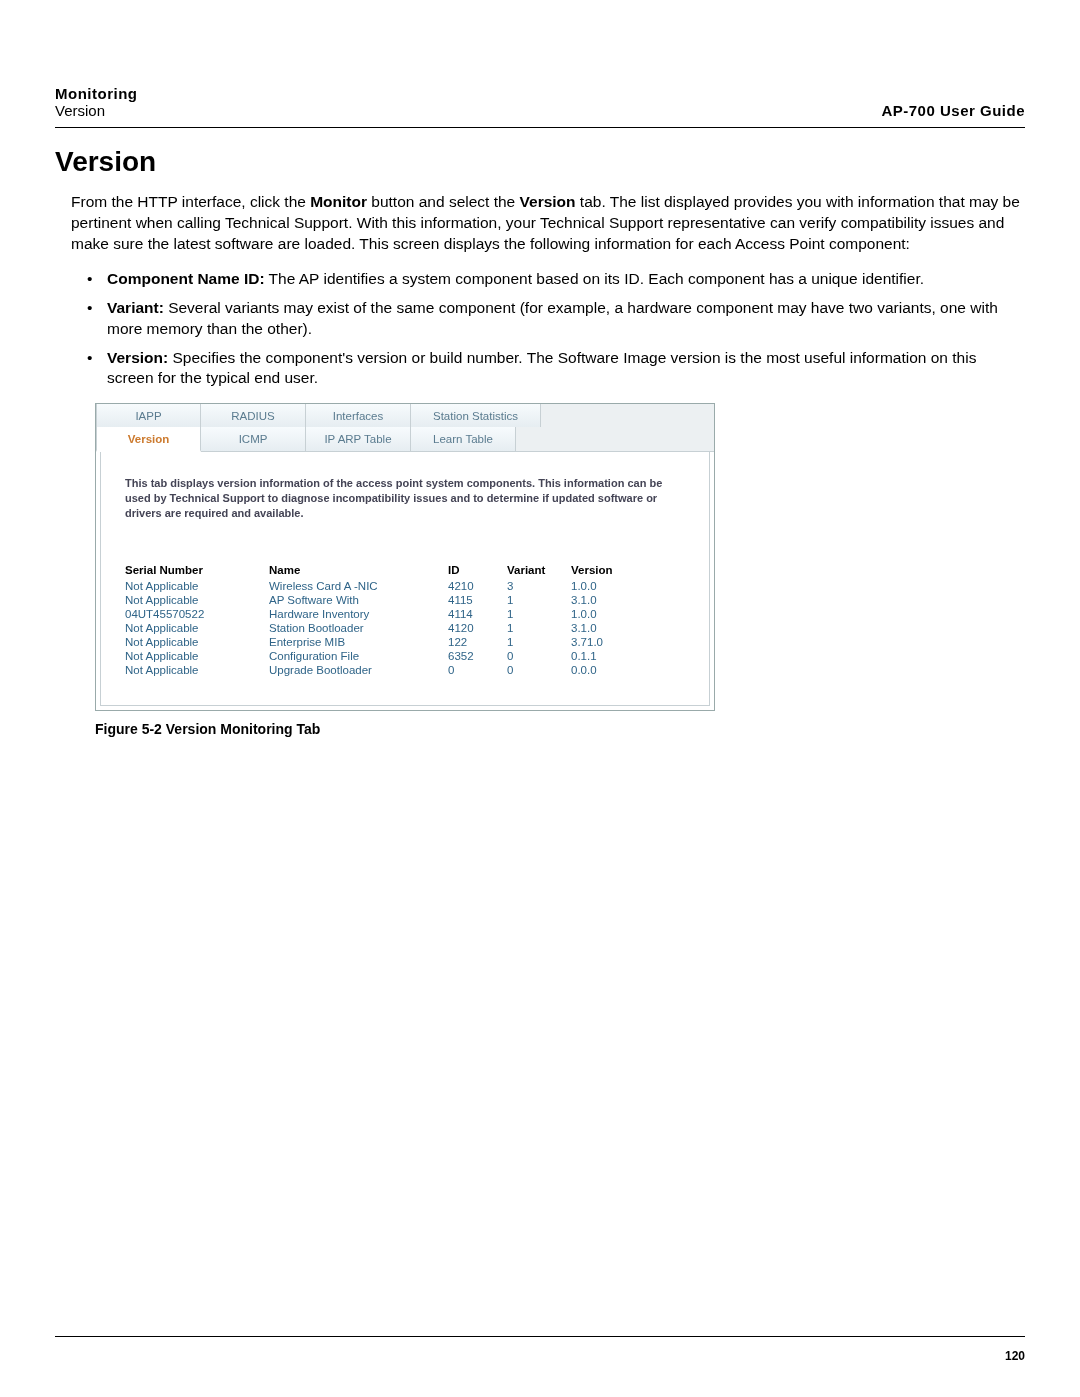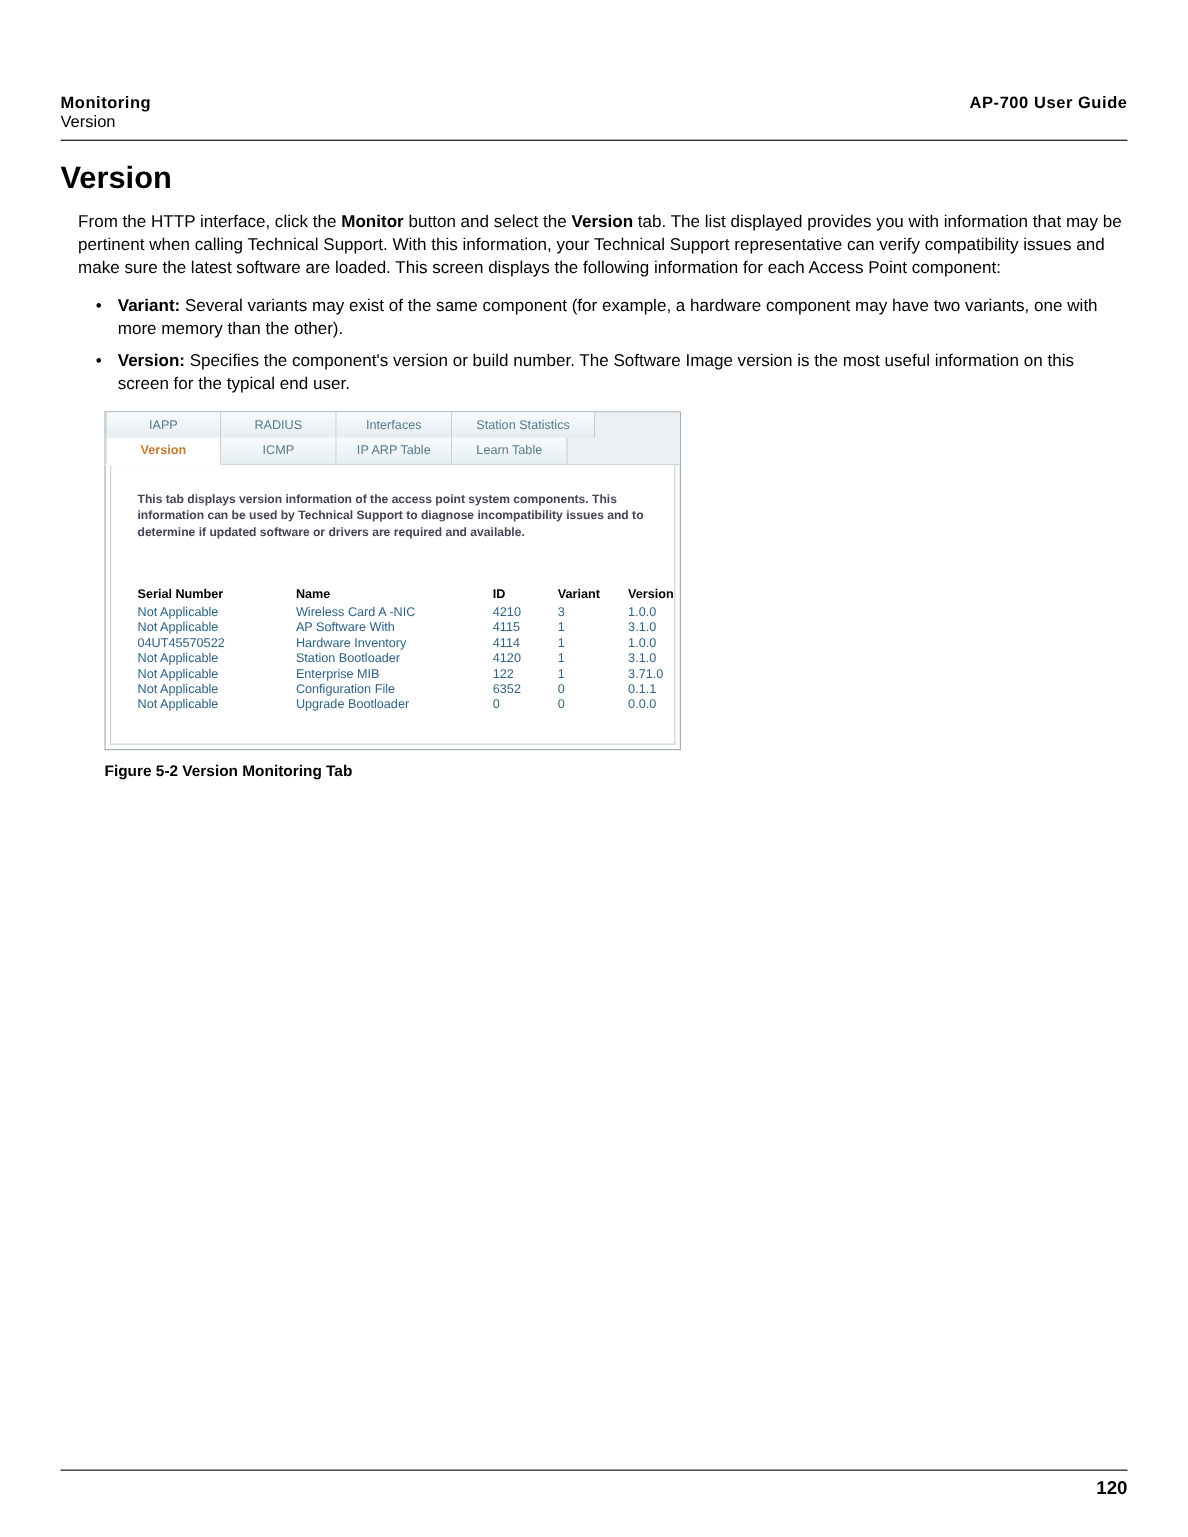--- a/index.html
+++ b/index.html
@@ -8,21 +8,21 @@
     color: #000;
     background: #fff;
     width: 1080px;
     height: 1397px;
     position: relative;
     padding: 85px 55px 40px 55px;
   }
   .header-row {
     display: flex;
     justify-content: space-between;
-    align-items: flex-start;
+    align-items: flex-end;
     margin-bottom: 2px;
   }
   .header-left-top { font-weight: bold; font-size: 15px; letter-spacing: 0.5px; }
   .header-left-sub { font-size: 15px; }
   .header-right { font-weight: bold; font-size: 15px; letter-spacing: 0.5px; }
   .header-hr {
     border: none; border-top: 1px solid #000;
     margin-top: 8px; margin-bottom: 18px;
   }
   h1.section-title {
@@ -39,21 +39,21 @@
     position: relative; padding-left: 20px;
   }
   ul.bullets li::before {
     content: "•"; position: absolute; left: 0;
   }
   .bold { font-weight: bold; }
 
   
   .shot-wrap { margin: 10px 0 8px 40px; }
   .shot {
-    width: 524px;
+    width: 620px;
     border: 1px solid #9aa;
     background: #fff;
     font-family: Tahoma, Verdana, sans-serif;
     font-size: 11.5px;
     color: #2a597f;
   }
   .tabrow {
     display: flex;
     align-items: stretch;
     background: #ecf0f2;
@@ -104,21 +104,21 @@
   .vrow { display: grid; grid-template-columns: 140px 175px 55px 60px 65px; column-gap: 4px; padding: 1px 0; }
   .vrow.head { font-weight: bold; color: #000; margin-bottom: 2px; }
   .figcap { font-weight: bold; font-size: 14px; margin: 10px 0 0 40px; }
 
   .footer-hr {
     position: absolute; left: 55px; right: 55px; bottom: 60px;
     border: none; border-top: 1px solid #000;
   }
   .page-num {
     position: absolute; right: 55px; bottom: 34px;
-    font-weight: bold; font-size: 17px;
+    font-weight: bold; font-size: 12px;
   }
 </style>
 </head>
 <body>
 
 <div class="header-row">
   <div>
     <div class="header-left-top">Monitoring</div>
     <div class="header-left-sub">Version</div>
   </div>
@@ -126,20 +126,23 @@
 </div>
 <hr class="header-hr">
 
 <h1 class="section-title">Version</h1>
 
 <p class="body-text">
   <span>From the HTTP interface, click the </span><span class="bold">Monitor</span><span> button and select the </span><span class="bold">Version</span><span> tab. The list displayed provides you with information that may be pertinent when calling Technical Support. With this information, your Technical Support representative can verify compatibility issues and make sure the latest software are loaded. This screen displays the following information for each Access Point component:</span>
 </p>
 
 <ul class="bullets">
+  <li>
+    <span class="bold">Component Name ID:</span><span> The AP identifies a system component based on its ID. Each component has a unique identifier.</span>
+  </li>
   <li>
     <span class="bold">Variant:</span><span> Several variants may exist of the same component (for example, a hardware component may have two variants, one with more memory than the other).</span>
   </li>
   <li>
     <span class="bold">Version:</span><span> Specifies the component's version or build number. The Software Image version is the most useful information on this screen for the typical end user.</span>
   </li>
 </ul>
 
 <div class="shot-wrap">
   <div class="shot">

